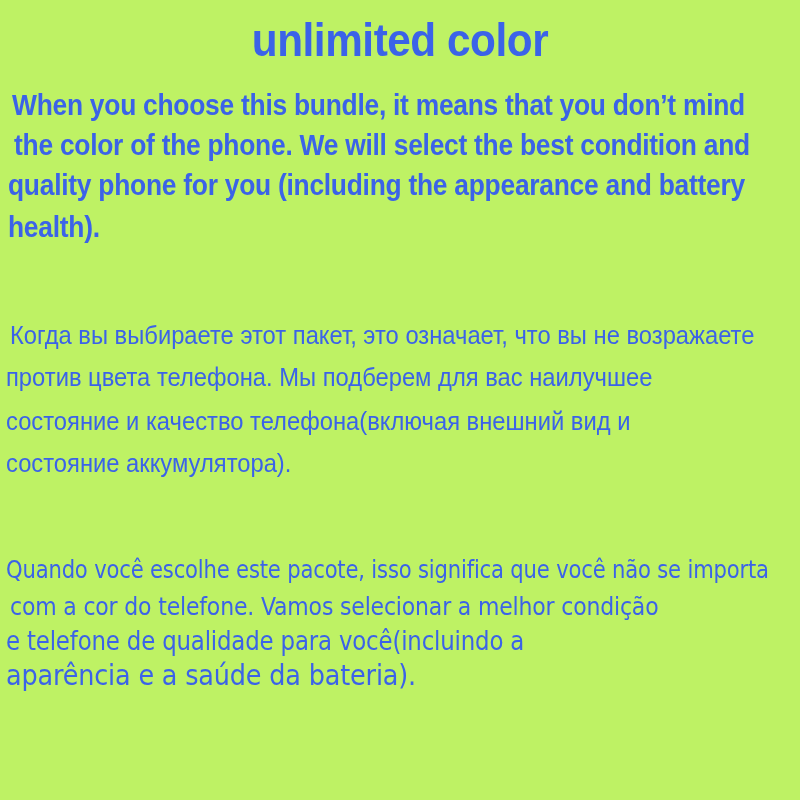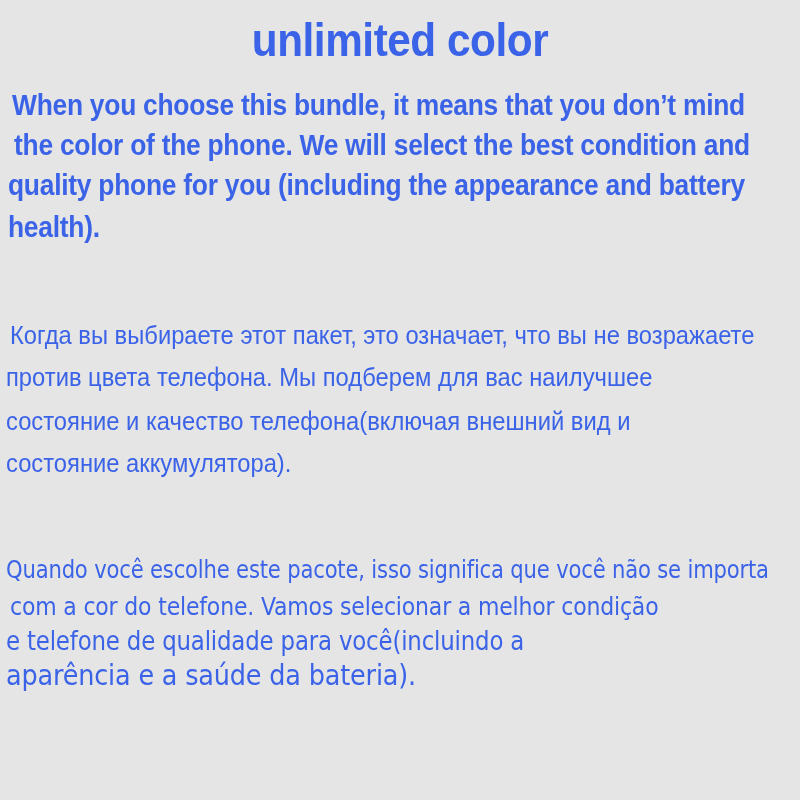--- a/index.html
+++ b/index.html
@@ -13,21 +13,21 @@
     overflow: hidden;
     font-family: "Liberation Sans", "DejaVu Sans", sans-serif;
     color: #3b63e8;
     position: relative;
   }
 
   .canvas {
     position: relative;
     width: 800px;
     height: 800px;
-    background: #e5e5e5;
+    background: #bef264;
   }
 
   
   .title {
     position: absolute;
     top: 12px;
     left: 0;
     width: 800px;
     text-align: center;
     font-family: "Liberation Sans", "DejaVu Sans", sans-serif;

